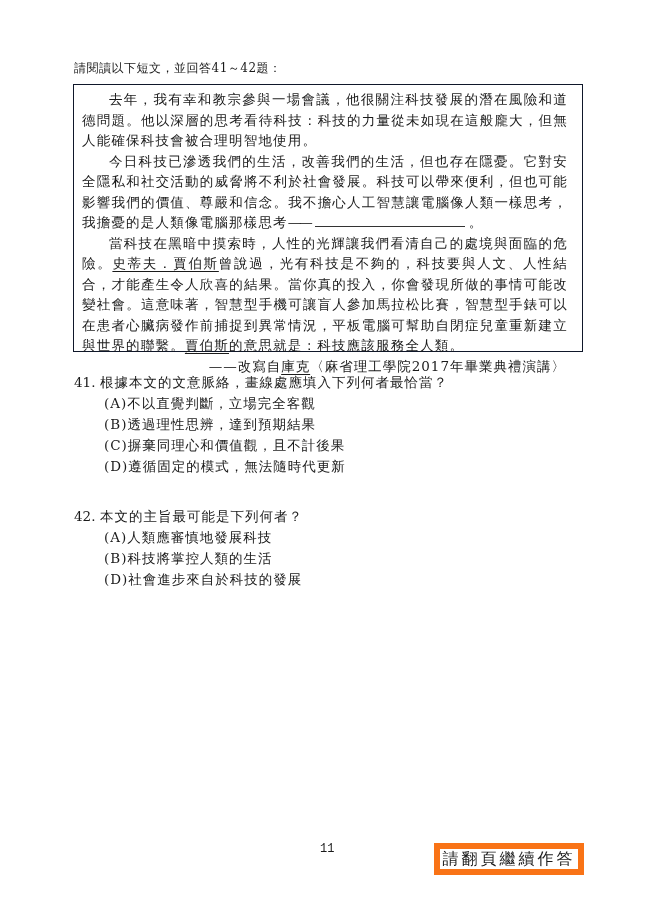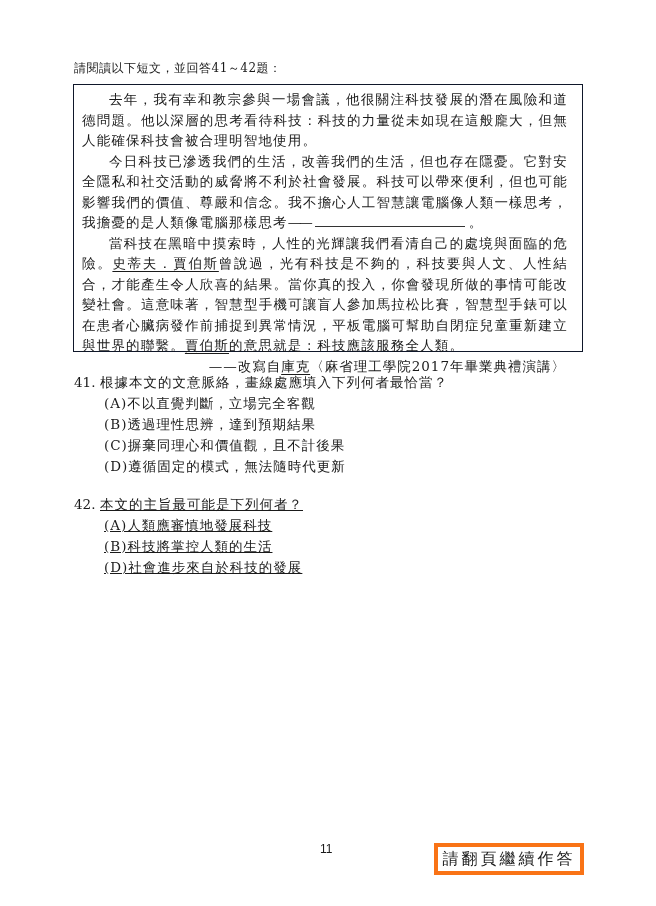--- a/index.html
+++ b/index.html
@@ -38,26 +38,26 @@
   .question {
     position: absolute; left: 74px;
     font-size: 13.5px; line-height: 21px; letter-spacing: 1px;
   }
   .q-num { display: inline-block; width: 26px; letter-spacing: 0; }
   .q-stem { display: inline; margin-top: 19px; }
   .opts { margin-left: 30px; }
   .opt { display: block; }
   .page-num {
     position: absolute; left: 320px; top: 842px;
-    font-family: Liberation Sans, sans-serif; font-size: 12px;
+    font-family: Liberation Mono, monospace; font-size: 12px;
   }
   .continue-box {
     position: absolute; left: 434px; top: 843px;
     width: 150px; height: 32px; box-sizing: border-box;
-    border: 4px solid #f97316;
+    border: 6px solid #f97316;
     display: flex; align-items: center; justify-content: center;
     font-size: 16px; letter-spacing: 3px;
   }
 </style>
 </head>
 <body>
 
 <div class="intro">請閱讀以下短文，並回答41～42題：</div>
 
 <div class="passage">
@@ -70,21 +70,21 @@
 <div class="question" style="top:372px;">
   <div><span class="q-num">41.</span><span class="q-stem">根據本文的文意脈絡，畫線處應填入下列何者最恰當？</span></div>
   <div class="opts">
     <span class="opt">(A)不以直覺判斷，立場完全客觀</span>
     <span class="opt">(B)透過理性思辨，達到預期結果</span>
     <span class="opt">(C)摒棄同理心和價值觀，且不計後果</span>
     <span class="opt">(D)遵循固定的模式，無法隨時代更新</span>
   </div>
 </div>
 
-<div class="question" style="top:494px;text-decoration:underline;">
+<div class="question" style="top:506px;">
   <div><span class="q-num">42.</span><span class="q-stem">本文的主旨最可能是下列何者？</span></div>
   <div class="opts">
     <span class="opt">(A)人類應審慎地發展科技</span>
     <span class="opt">(B)科技將掌控人類的生活</span>
     <span class="opt">(D)社會進步來自於科技的發展</span>
   </div>
 </div>
 
 <div class="page-num">11</div>
 <div class="continue-box">請翻頁繼續作答</div>

